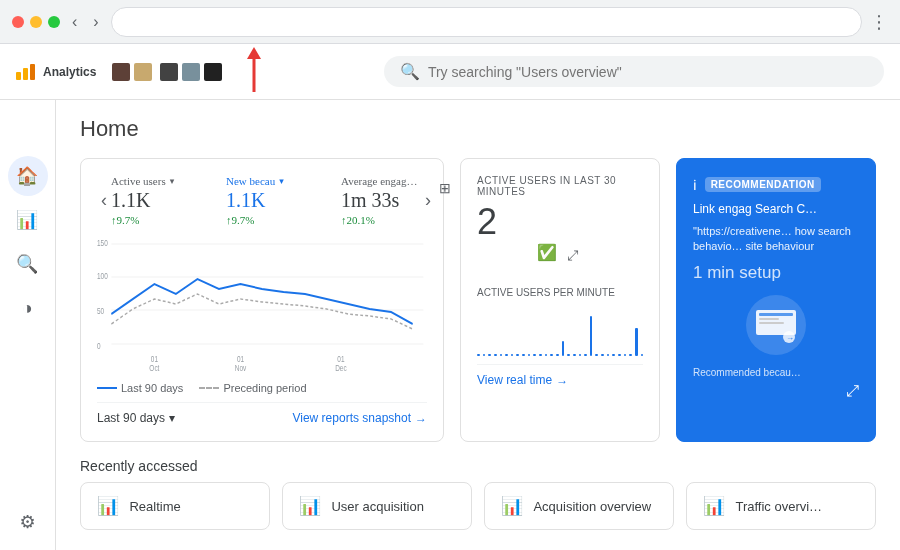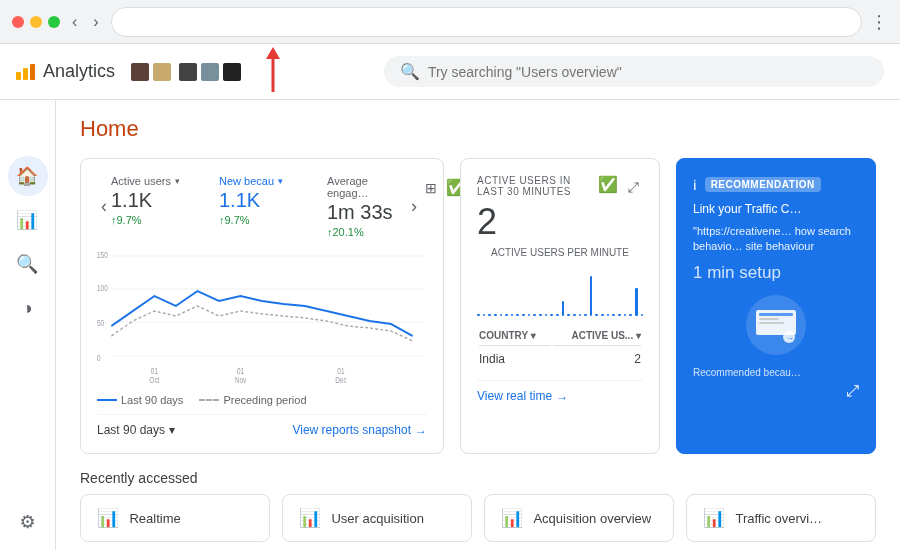--- a/index.html
+++ b/index.html
@@ -53,21 +53,21 @@
       left: 0;
       right: 0;
       z-index: 10;
     }
     .analytics-logo { display: flex; align-items: center; gap: 8px; }
     .logo-bars { display: flex; align-items: flex-end; gap: 2px; }
     .logo-bar { background: #f9ab00; border-radius: 1px; }
     .logo-bar-1 { width: 5px; height: 8px; }
     .logo-bar-2 { width: 5px; height: 12px; }
     .logo-bar-3 { width: 5px; height: 16px; background: #e37400; }
-    .analytics-title { font-size: 18px; color: #3c4043; font-weight: 400; }
+    .analytics-title { font-size: 12px; color: #3c4043; font-weight: 700; }
 
     .property-icons { display: flex; align-items: center; gap: 4px; margin-left: 4px; }
     .prop-icon { width: 18px; height: 18px; background: #8d6e63; border-radius: 2px; }
     .prop-icon-2 { background: #c8a96e; }
 
     .search-bar {
       flex: 1;
       max-width: 500px;
       margin-left: auto;
       display: flex;
@@ -122,21 +122,21 @@
     .main-content {
       flex: 1;
       overflow-y: auto;
       padding: 16px 24px;
       margin-top: 56px;
       background: #fff;
     }
 
     .page-title {
       font-size: 22px;
-      color: #c2410c;
+      color: #404040;
       font-weight: 400;
       margin-bottom: 16px;
     }
 
     
     .cards-row {
       display: flex;
       gap: 16px;
     }
 
@@ -171,21 +171,21 @@
     }
     .nav-arrow {
       background: none;
       border: none;
       cursor: pointer;
       color: #5f6368;
       font-size: 18px;
       padding: 8px 4px;
       align-self: center;
     }
-    .metrics-items { display: flex; flex: 1; gap: 28px; }
+    .metrics-items { display: flex; flex: 1; gap: 35px; font-family: Liberation Serif, serif; }
     .metric-icon-btn {
       background: none;
       border: none;
       cursor: pointer;
       color: #5f6368;
       font-size: 14px;
       padding: 4px;
     }
 
     
@@ -228,21 +228,21 @@
 
     
     .realtime-label {
       font-size: 10px;
       color: #5f6368;
       letter-spacing: 0.5px;
       text-transform: uppercase;
       margin-bottom: 4px;
     }
     .realtime-value { font-size: 36px; color: #3c4043; font-weight: 300; }
-    .realtime-sublabel { font-size: 10px; color: #5f6368; text-transform: uppercase; margin-top: 4px; margin-bottom: 8px; text-align: center; }
+    .realtime-sublabel { font-size: 10px; color: #5f6368; text-transform: uppercase; margin-top: 19px; margin-bottom: 8px; }
 
     .mini-bar-chart { display: flex; align-items: flex-end; gap: 3px; height: 50px; margin-bottom: 8px; }
     .mini-bar { background: #1a73e8; width: 6px; border-radius: 1px; }
 
     .country-table { width: 100%; }
     .country-table th {
       font-size: 10px;
       color: #5f6368;
       text-align: left;
       padding: 4px 0;
@@ -470,21 +470,21 @@
             <span>▾</span>
           </div>
           <a class="view-link">
             <span>View reports snapshot</span>
             <span>→</span>
           </a>
         </div>
       </div>
 
       <div class="card card-realtime">
-        <div style="display:flex; justify-content:space-between; align-items:flex-start;">
+        <div style="display:flex; justify-content:space-between; align-items:center;flex-direction:column;">
           <div>
             <div class="realtime-label">ACTIVE USERS IN LAST 30 MINUTES</div>
             <div class="realtime-value">2</div>
           </div>
           <div style="display:flex; gap:6px;">
             <span class="check-icon">✅</span>
             <button class="metric-icon-btn">⤢</button>
           </div>
         </div>
 
@@ -516,53 +516,35 @@
           <div class="mini-bar" style="height:2px;"></div>
           <div class="mini-bar" style="height:2px;"></div>
           <div class="mini-bar" style="height:2px;"></div>
           <div class="mini-bar" style="height:2px;"></div>
           <div class="mini-bar" style="height:2px;"></div>
           <div class="mini-bar" style="height:2px;"></div>
           <div class="mini-bar" style="height:28px;"></div>
           <div class="mini-bar" style="height:2px;"></div>
         </div>
 
-        <table class="country-table">
-          <thead>
-            <tr>
-              <th>
-                <span>COUNTRY</span> ▾
-              </th>
-              <th class="users-col">
-                <span>ACTIVE US...</span> ▾
-              </th>
-            </tr>
-          </thead>
-          <tbody>
-            <tr>
-              <td>India</td>
-              <td class="users-col">2</td>
-            </tr>
-          </tbody>
-        </table>
 
         <div class="realtime-footer">
           <a class="view-link">
             <span>View real time</span>
             <span>→</span>
           </a>
         </div>
       </div>
 
       <div class="card card-recommendations">
         <div class="rec-header">
           <span style="font-size:14px;">ℹ</span>
           <span class="rec-badge">RECOMMENDATION</span>
         </div>
-        <div class="rec-title">Link your Traffic C…</div>
+        <div class="rec-title">Link engag Search C…</div>
         <div class="rec-description">"https://creativene… how search behavio… site behaviour</div>
         <div class="rec-setup">1 min setup</div>
 
         <div class="rec-illustration">
           <div class="rec-illustration-circle">
             <svg width="50" height="40" viewBox="0 0 50 40">
               <rect x="5" y="5" width="40" height="25" rx="2" fill="white" opacity="0.9"></rect>
               <rect x="8" y="8" width="34" height="3" rx="1" fill="#1a73e8" opacity="0.7"></rect>
               <rect x="8" y="13" width="20" height="2" rx="1" fill="#ccc"></rect>
               <rect x="8" y="17" width="25" height="2" rx="1" fill="#ccc"></rect>

